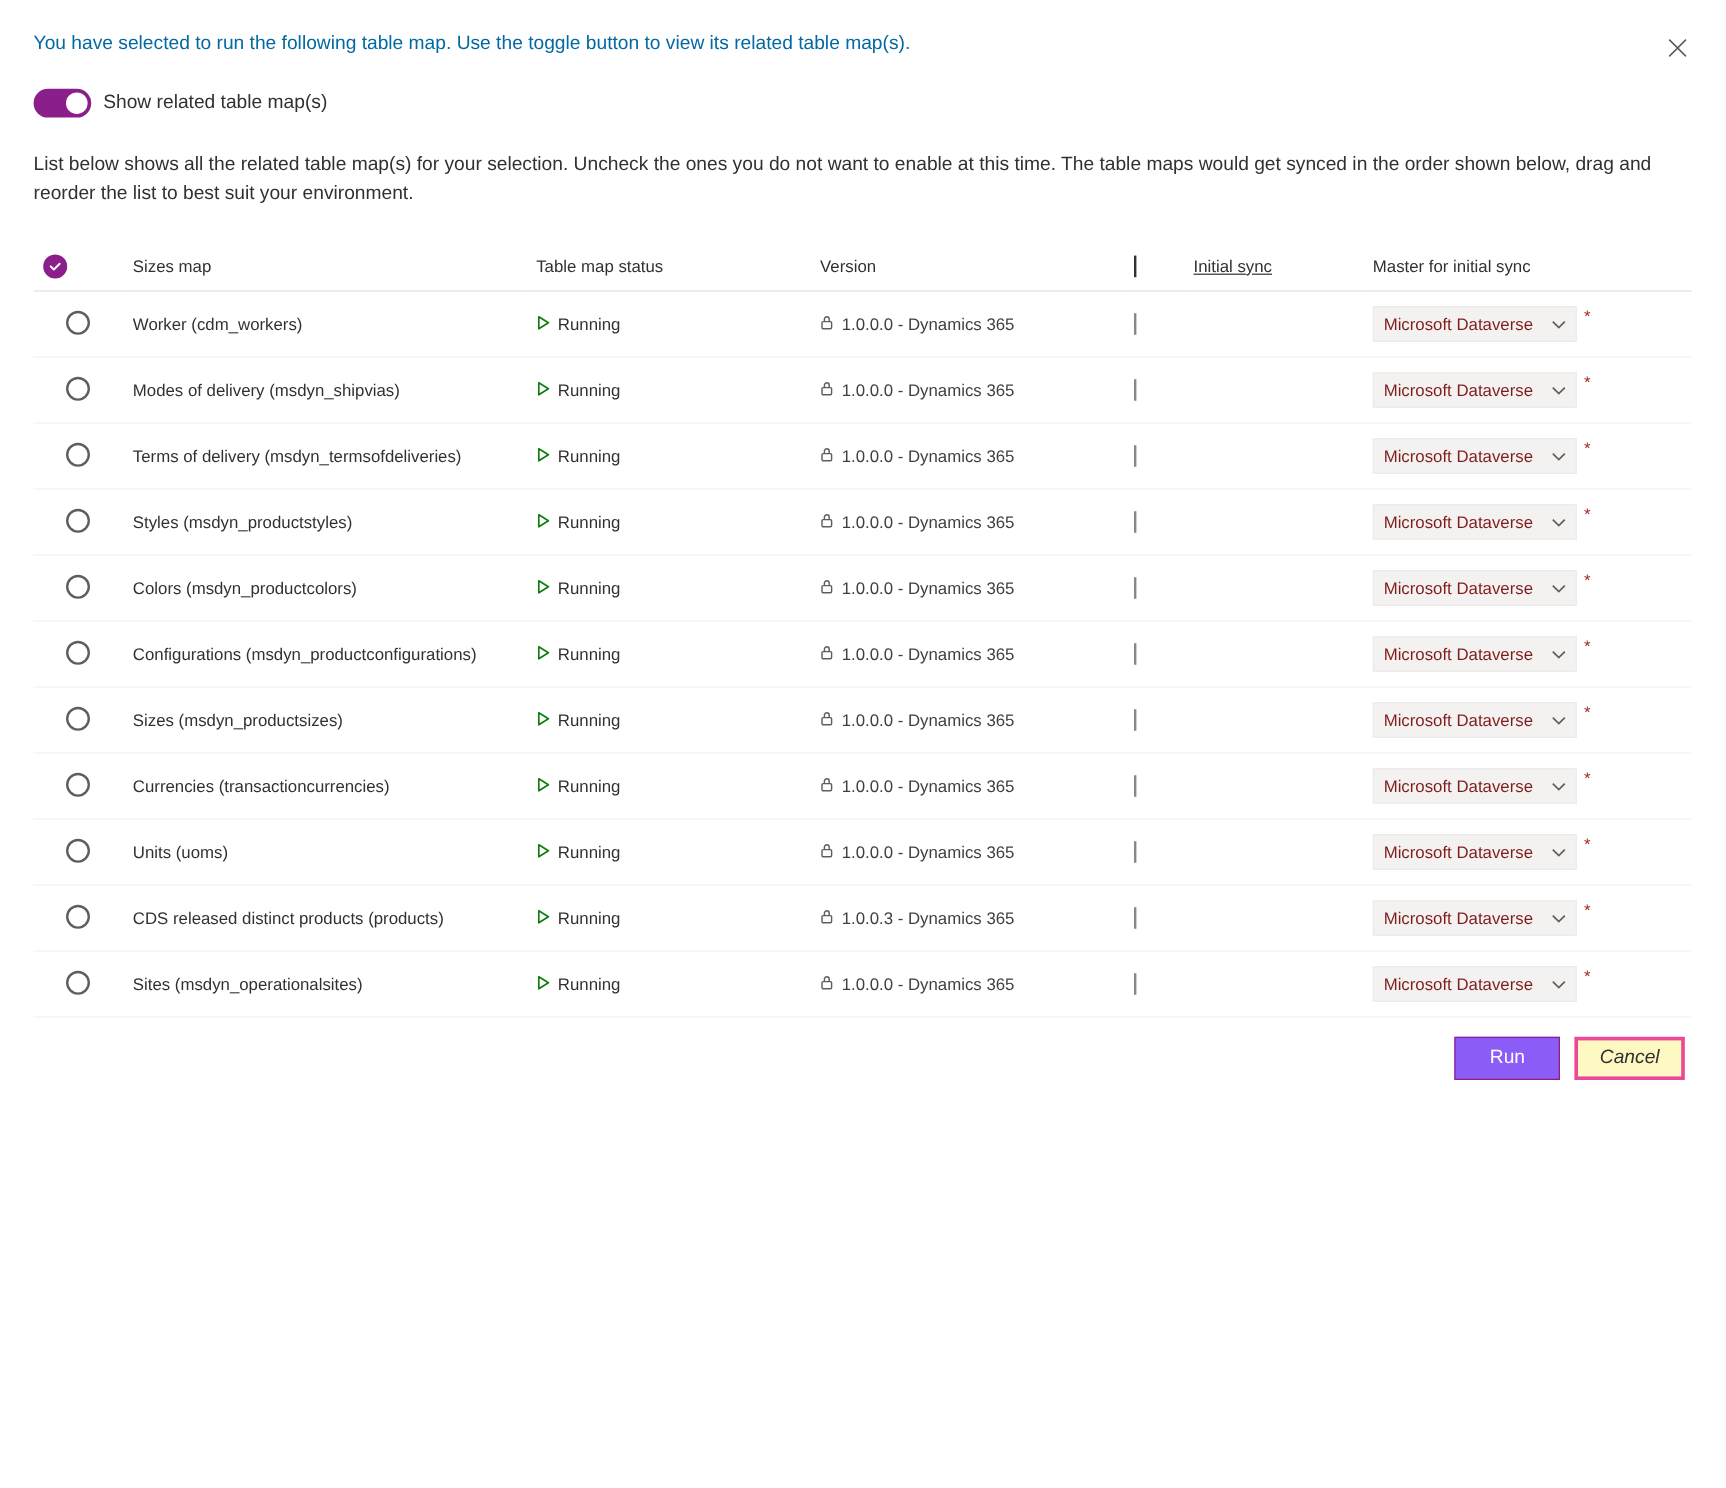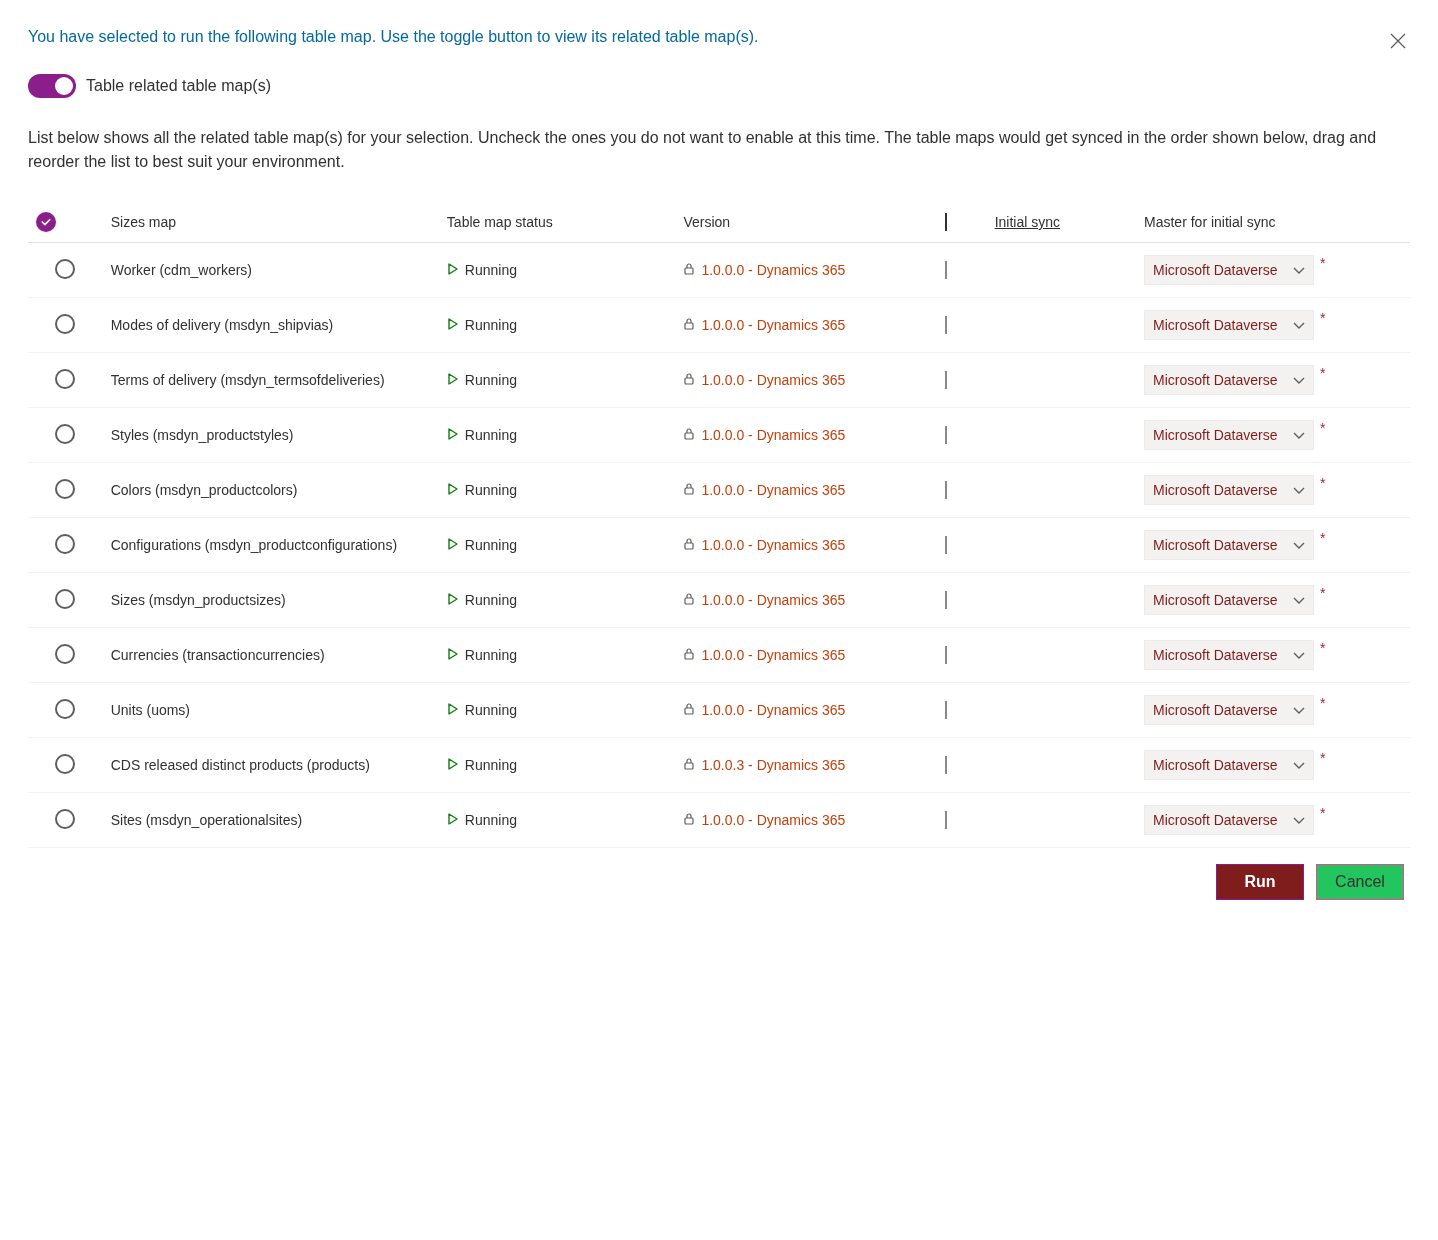--- a/index.html
+++ b/index.html
@@ -51,21 +51,21 @@
     border: 2px solid #605e5c; background: #fff; cursor: pointer;
     display: inline-block;
   }
   .header-check {
     width: 20px; height: 20px; border-radius: 50%;
     background: #8b1e8b; display: inline-flex; align-items: center; justify-content: center;
   }
   .header-check svg { width: 12px; height: 12px; }
   .status-cell { display: flex; align-items: center; gap: 6px; }
   .play-icon svg { width: 12px; height: 12px; }
-  .version-cell { display: flex; align-items: center; gap: 6px; color: #c2410c; }
+  .version-cell { display: flex; align-items: center; gap: 6px; color: #404040; }
   .lock-icon svg { width: 12px; height: 14px; }
   .sync-check {
     width: 20px; height: 20px; border: 1px solid #8a8886; background: #fff; cursor: pointer;
   }
   .header-sync-check { width: 20px; height: 20px; border: 1px solid #323130; background: #fff; cursor: pointer; }
   .dropdown {
     display: inline-flex; align-items: center; justify-content: space-between;
     width: 170px; height: 30px; padding: 0 8px;
     background: #f3f2f1; border: 1px solid #edebe9;
     color: #7f1d1d; font-size: 14px; cursor: pointer;
@@ -73,22 +73,22 @@
   .dropdown .chev { margin-left: 6px; }
   .req { color: #a4262c; margin-left: 4px; font-size: 14px; vertical-align: top; }
   .master-wrap { display: flex; align-items: flex-start; gap: 2px; }
   .footer { display: flex; justify-content: flex-end; gap: 12px; margin-top: 16px; padding-right: 6px; }
   .btn {
     min-width: 88px; height: 36px; padding: 0 18px;
     font-size: 16px; font-weight: 400;
     display: inline-flex; align-items: center; justify-content: center;
     cursor: pointer;
   }
-  .btn-primary { background: #7f1d1d; color: #fff; border: 1px solid #8b1e8b; font-weight: 700; }
-  .btn-secondary { background: #22c55e; color: #323130; border: 1px solid #ec4899; }
+  .btn-primary { background: #8b5cf6; color: #fff; border: 1px solid #8b1e8b; font-weight: 400; }
+  .btn-secondary { background: #fef9c3; color: #323130; border: 3px solid #ec4899; font-style: italic; }
   .col-sel   { width: 60px; text-align: center; }
   .col-name  { width: 270px; }
   .col-status{ width: 190px; }
   .col-ver   { width: 210px; }
   .col-sync-chk { width: 40px; }
   .col-sync-lbl { width: 120px; text-decoration: underline; }
   .col-master{ width: 220px; }
 </style>
 </head>
 <body>
@@ -101,21 +101,21 @@
     <svg width="16" height="16" viewBox="0 0 16 16">
         <path d="M1 1 L15 15 M15 1 L1 15" stroke="#605e5c" stroke-width="1.3" fill="none"></path>
       </svg>
   </span>
 </div>
 
 <div class="toggle-row">
   <div class="toggle">
       <div class="knob"></div>
     </div>
-  <span class="toggle-label">Table related table map(s)</span>
+  <span class="toggle-label">Show related table map(s)</span>
 </div>
 
 <div class="desc">List below shows all the related table map(s) for your selection. Uncheck the ones you do not want to enable at this time. The table maps would get synced in the order shown below, drag and reorder the list to best suit your environment.</div>
 
 <table class="table">
   <thead>
     <tr>
       <th class="col-sel">
         <span class="header-check">
           <svg viewBox="0 0 16 16">

